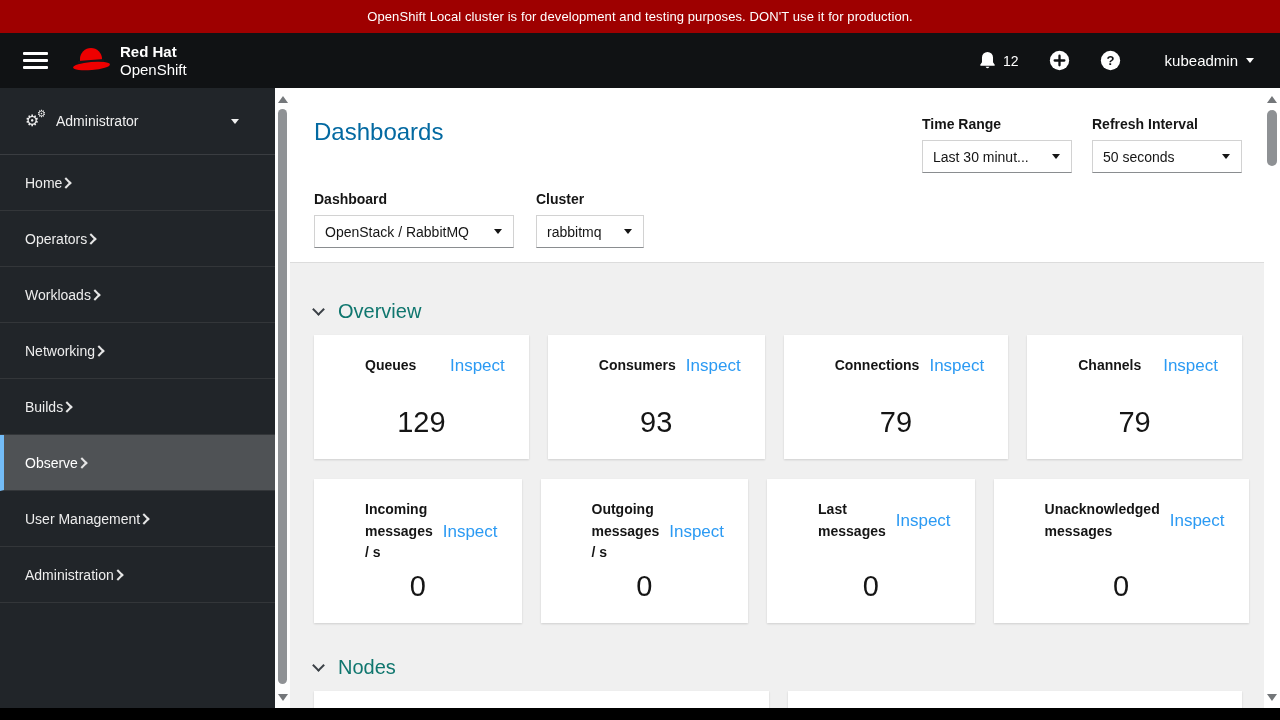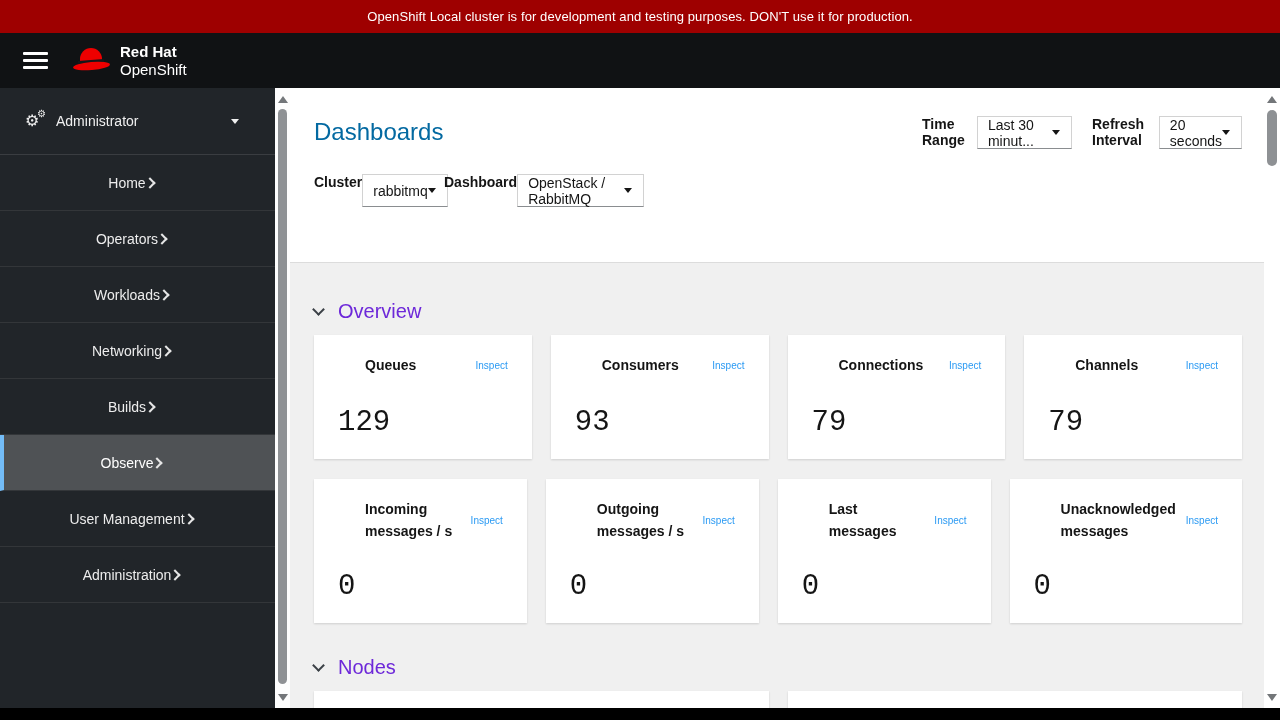--- a/index.html
+++ b/index.html
@@ -35,21 +35,21 @@
 
   
   .sidenav { width:275px; background:#212529; flex:none; }
   .persp { height:67px; border-bottom:1px solid #3a3d41; display:flex; align-items:center;
            padding:0 36px 0 25px; color:#f0f0f0; font-size:14px; gap:11px; cursor:pointer; }
   .persp .caret-down { margin-left:auto; color:#f0f0f0; }
   .cogs-icon { position:relative; color:#ededed; font-size:16px; line-height:1; width:20px; }
   .cogs-icon::before { content:"⚙"; }
   .cogs-icon::after { content:"⚙"; font-size:10px; position:absolute; top:-4px; right:-1px; }
   .nav-item { height:56px; border-bottom:1px solid #333639; display:flex; align-items:center;
-              justify-content:center; padding:0 38px 0 25px; color:#ededed; font-size:14px; cursor:pointer; }
+              justify-content:flex-start; padding:0 38px 0 25px; color:#ededed; font-size:14px; cursor:pointer; }
   .nav-item.selected { background:#4f5255; border-left:4px solid #73bcf7; padding-left:21px; color:#fff; }
   .chev-right { width:8px; height:8px; border-top:2.5px solid #e6e6e6; border-right:2.5px solid #e6e6e6;
                 transform:rotate(45deg); flex:none; }
 
   
   .vscroll { position:relative; flex:none; }
   .vscroll.inner { width:15px; background:#fdfdfd; }
   .vscroll.outer { width:16px; background:#fff; }
   .sb-arrow { position:absolute; left:0; right:0; margin:auto; width:0; height:0;
               border-left:5px solid transparent; border-right:5px solid transparent; }
@@ -57,46 +57,46 @@
   .sb-down { bottom:7px; border-top:7px solid #737679; }
   .sb-thumb { position:absolute; border-radius:5px; cursor:pointer; }
   .inner .sb-thumb { top:21px; height:575px; left:3px; width:9px; background:#8e9194; }
   .outer .sb-thumb { top:22px; height:56px; left:3px; width:10px; background:#8e9194; }
 
   
   .content { flex:1; min-width:0; display:flex; flex-direction:column; background:#f0f0f0; }
   .content-header { background:#fff; height:175px; flex:none; padding:28px 22px 0 24px; border-bottom:1px solid #dcdcdc; }
   .header-row1 { display:flex; justify-content:space-between; align-items:flex-start; }
   .page-title { font-size:24px; font-weight:500; color:#0369a1; margin-top:2px; }
-  .ctl-group { display:flex; }
+  .ctl-group { display:flex; flex-direction:column; }
   .ctl-label { font-size:14px; font-weight:700; color:#151515; margin-bottom:8px; }
   .select { height:33px; background:#fff; border:1px solid #d2d2d2; border-bottom-color:#8a8d90;
             display:flex; align-items:center; justify-content:space-between;
             padding:0 11px 0 10px; font-size:14px; color:#151515; cursor:pointer; }
   .select .caret-down { color:#151515; }
   .hdr-controls { display:flex; gap:20px; }
   .header-row2 { display:flex; gap:22px; margin-top:18px; }
   .w150 { width:150px; } .w200 { width:200px; } .w108 { width:108px; }
 
   .content-body { flex:1; padding:37px 22px 0 24px; overflow:hidden; }
   .section-head { display:flex; align-items:center; gap:15px; margin-bottom:12px; cursor:default; }
   .sec-chev { width:9px; height:9px; border-left:2.5px solid #3b4046; border-bottom:2.5px solid #3b4046;
               transform:rotate(-45deg); margin-top:-4px; cursor:pointer; flex:none; }
-  .sec-title { font-size:20px; color:#6d28d9; font-weight:400; }
+  .sec-title { font-size:20px; color:#0f766e; font-weight:400; }
   .grid4 { display:grid; grid-template-columns:repeat(4,1fr); gap:19px; }
   .grid2 { display:grid; grid-template-columns:repeat(2,1fr); gap:19px; }
   .card { background:#fff; box-shadow:0 1px 2px rgba(3,3,3,.14); padding:20px 24px 10px;
           display:flex; flex-direction:column; }
   .r1 .card { height:124px; }
   .r2 .card { height:144px; }
   .r2 { margin-top:20px; }
   .card-head { display:flex; justify-content:space-between; align-items:center; gap:10px; }
   .card-title { font-size:14px; font-weight:700; color:#151515; line-height:1.55; max-width:120px;margin-left:27px; }
-  .inspect-link { font-size:10px; color:#2b9af3; cursor:pointer; text-decoration:none; flex:none; }
-  .card-value { margin-top:auto; font-size:29px; font-weight:400; color:#151515; padding-bottom:10px;font-family:Liberation Mono, monospace; }
+  .inspect-link { font-size:17px; color:#2b9af3; cursor:pointer; text-decoration:none; flex:none; }
+  .card-value { margin-top:auto; text-align:center; font-size:29px; font-weight:400; color:#151515; padding-bottom:10px; }
   .nodes-head { margin-top:33px; }
   .node-card { height:120px; }
 </style>
 </head>
 <body>
 
 <div class="app">
 
   <div class="banner">
     <span>OpenShift Local cluster is for development and testing purposes. DON'T use it for production.</span>
@@ -110,20 +110,45 @@
     </div>
     <div class="brand">
       <div class="hat">
         <div class="hat-dome"></div>
           <div class="hat-band"></div>
           <div class="hat-brim"></div>
       </div>
       <div class="brand-text">
         <div class="b1">Red Hat</div>
         <div class="b2">OpenShift</div>
+      </div>
+    </div>
+    <div class="utilities">
+      <div class="notif">
+        <svg width="17" height="19" viewBox="0 0 16 17">
+          <path fill="#fff" d="M8 .5a5.2 5.2 0 0 0-5.2 5.2v4.5L1.2 12.6c-.3.4 0 .9.5.9h12.6c.5 0 .8-.5.5-.9l-1.6-2.4V5.7A5.2 5.2 0 0 0 8 .5z"></path>
+          <path fill="#fff" d="M6.2 14.4a1.9 1.9 0 0 0 3.6 0z"></path>
+        </svg>
+        <span>12</span>
+      </div>
+      <div class="util-icon">
+        <svg width="21" height="21" viewBox="0 0 20 20">
+          <circle cx="10" cy="10" r="9.2" fill="#fff"></circle>
+          <path d="M10 5.4v9.2 M5.4 10h9.2" stroke="#101214" stroke-width="2.2" stroke-linecap="round"></path>
+        </svg>
+      </div>
+      <div class="util-icon">
+        <svg width="21" height="21" viewBox="0 0 20 20">
+          <circle cx="10" cy="10" r="9.2" fill="#fff"></circle>
+          <text x="10" y="14.4" text-anchor="middle" font-size="12.5" font-weight="bold" fill="#101214" font-family="Liberation Sans, sans-serif">?</text>
+        </svg>
+      </div>
+      <div class="user-menu">
+        <span>kubeadmin</span>
+        <span class="caret-down"></span>
       </div>
     </div>
   </div>
 
   <div class="layout">
 
     <nav class="sidenav">
       <div class="persp">
         <span class="cogs-icon"></span>
         <span>Administrator</span>
@@ -178,41 +203,41 @@
             <div class="ctl-group w150">
               <span class="ctl-label">Time Range</span>
               <div class="select">
                 <span>Last 30 minut...</span>
                 <span class="caret-down"></span>
               </div>
             </div>
             <div class="ctl-group w150">
               <span class="ctl-label">Refresh Interval</span>
               <div class="select">
-                <span>20 seconds</span>
+                <span>50 seconds</span>
                 <span class="caret-down"></span>
               </div>
             </div>
           </div>
         </div>
         <div class="header-row2">
+          <div class="ctl-group w200">
+            <span class="ctl-label">Dashboard</span>
+            <div class="select">
+              <span>OpenStack / RabbitMQ</span>
+              <span class="caret-down"></span>
+            </div>
+          </div>
           <div class="ctl-group w108">
             <span class="ctl-label">Cluster</span>
             <div class="select">
               <span>rabbitmq</span>
               <span class="caret-down"></span>
             </div>
           </div>
-          <div class="ctl-group w200">
-            <span class="ctl-label">Dashboard</span>
-            <div class="select">
-              <span>OpenStack / RabbitMQ</span>
-              <span class="caret-down"></span>
-            </div>
-          </div>
         </div>
       </div>
 
       <div class="content-body">
 
         <div class="section-head">
           <span class="sec-chev"></span>
           <span class="sec-title">Overview</span>
         </div>
 

